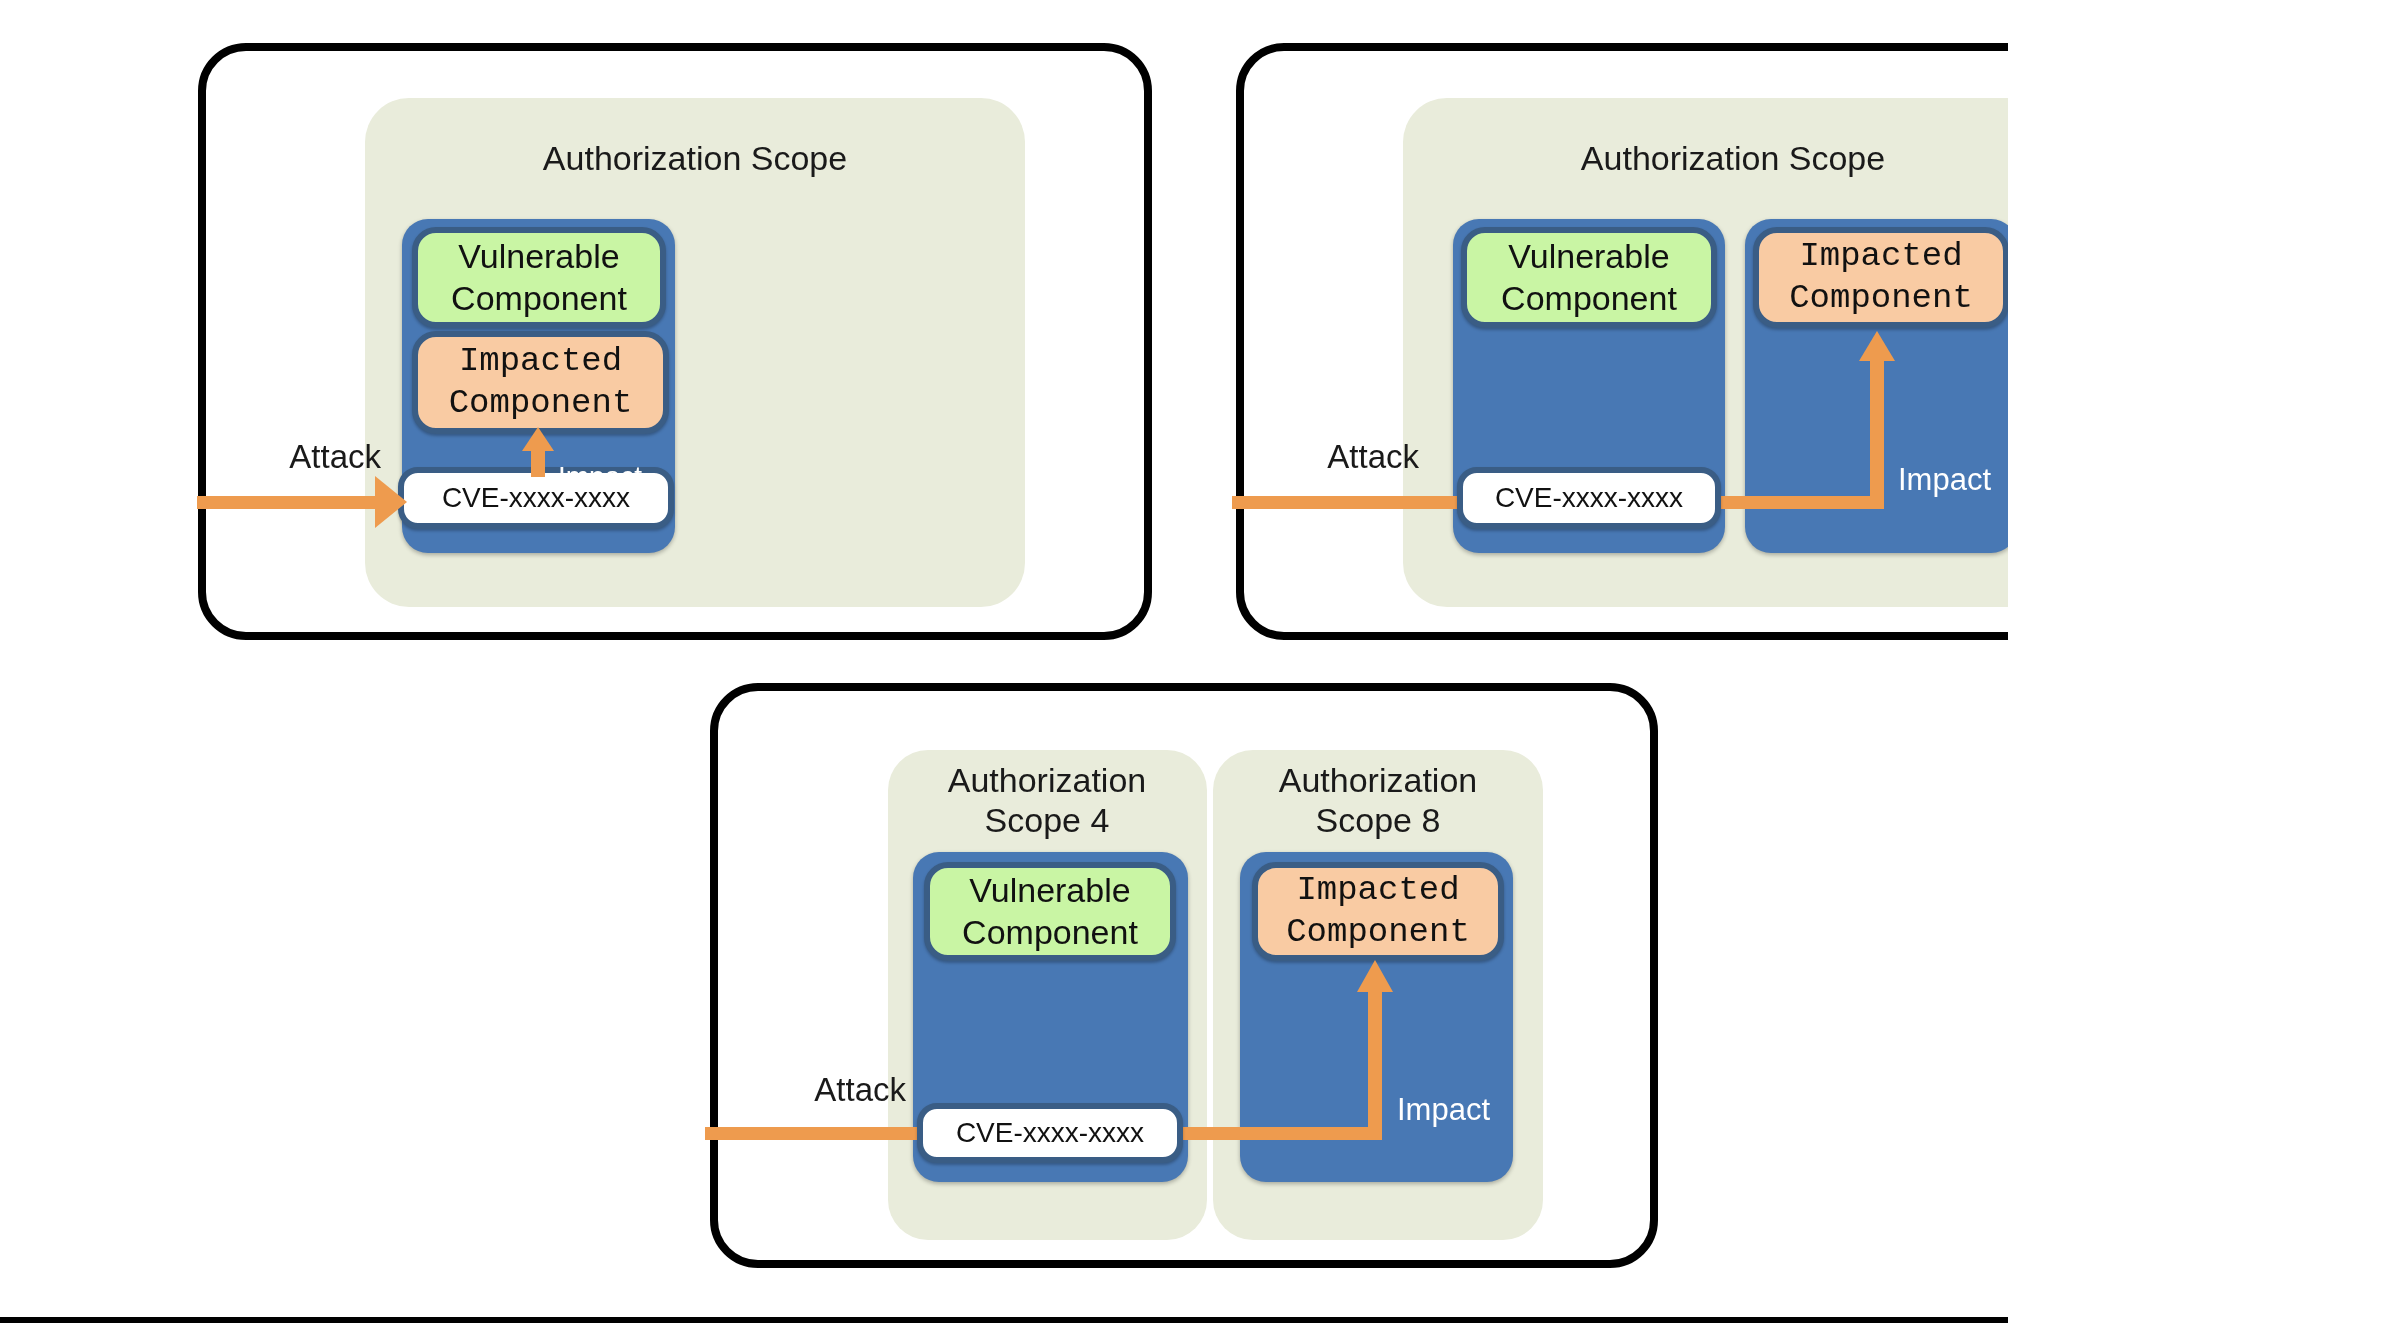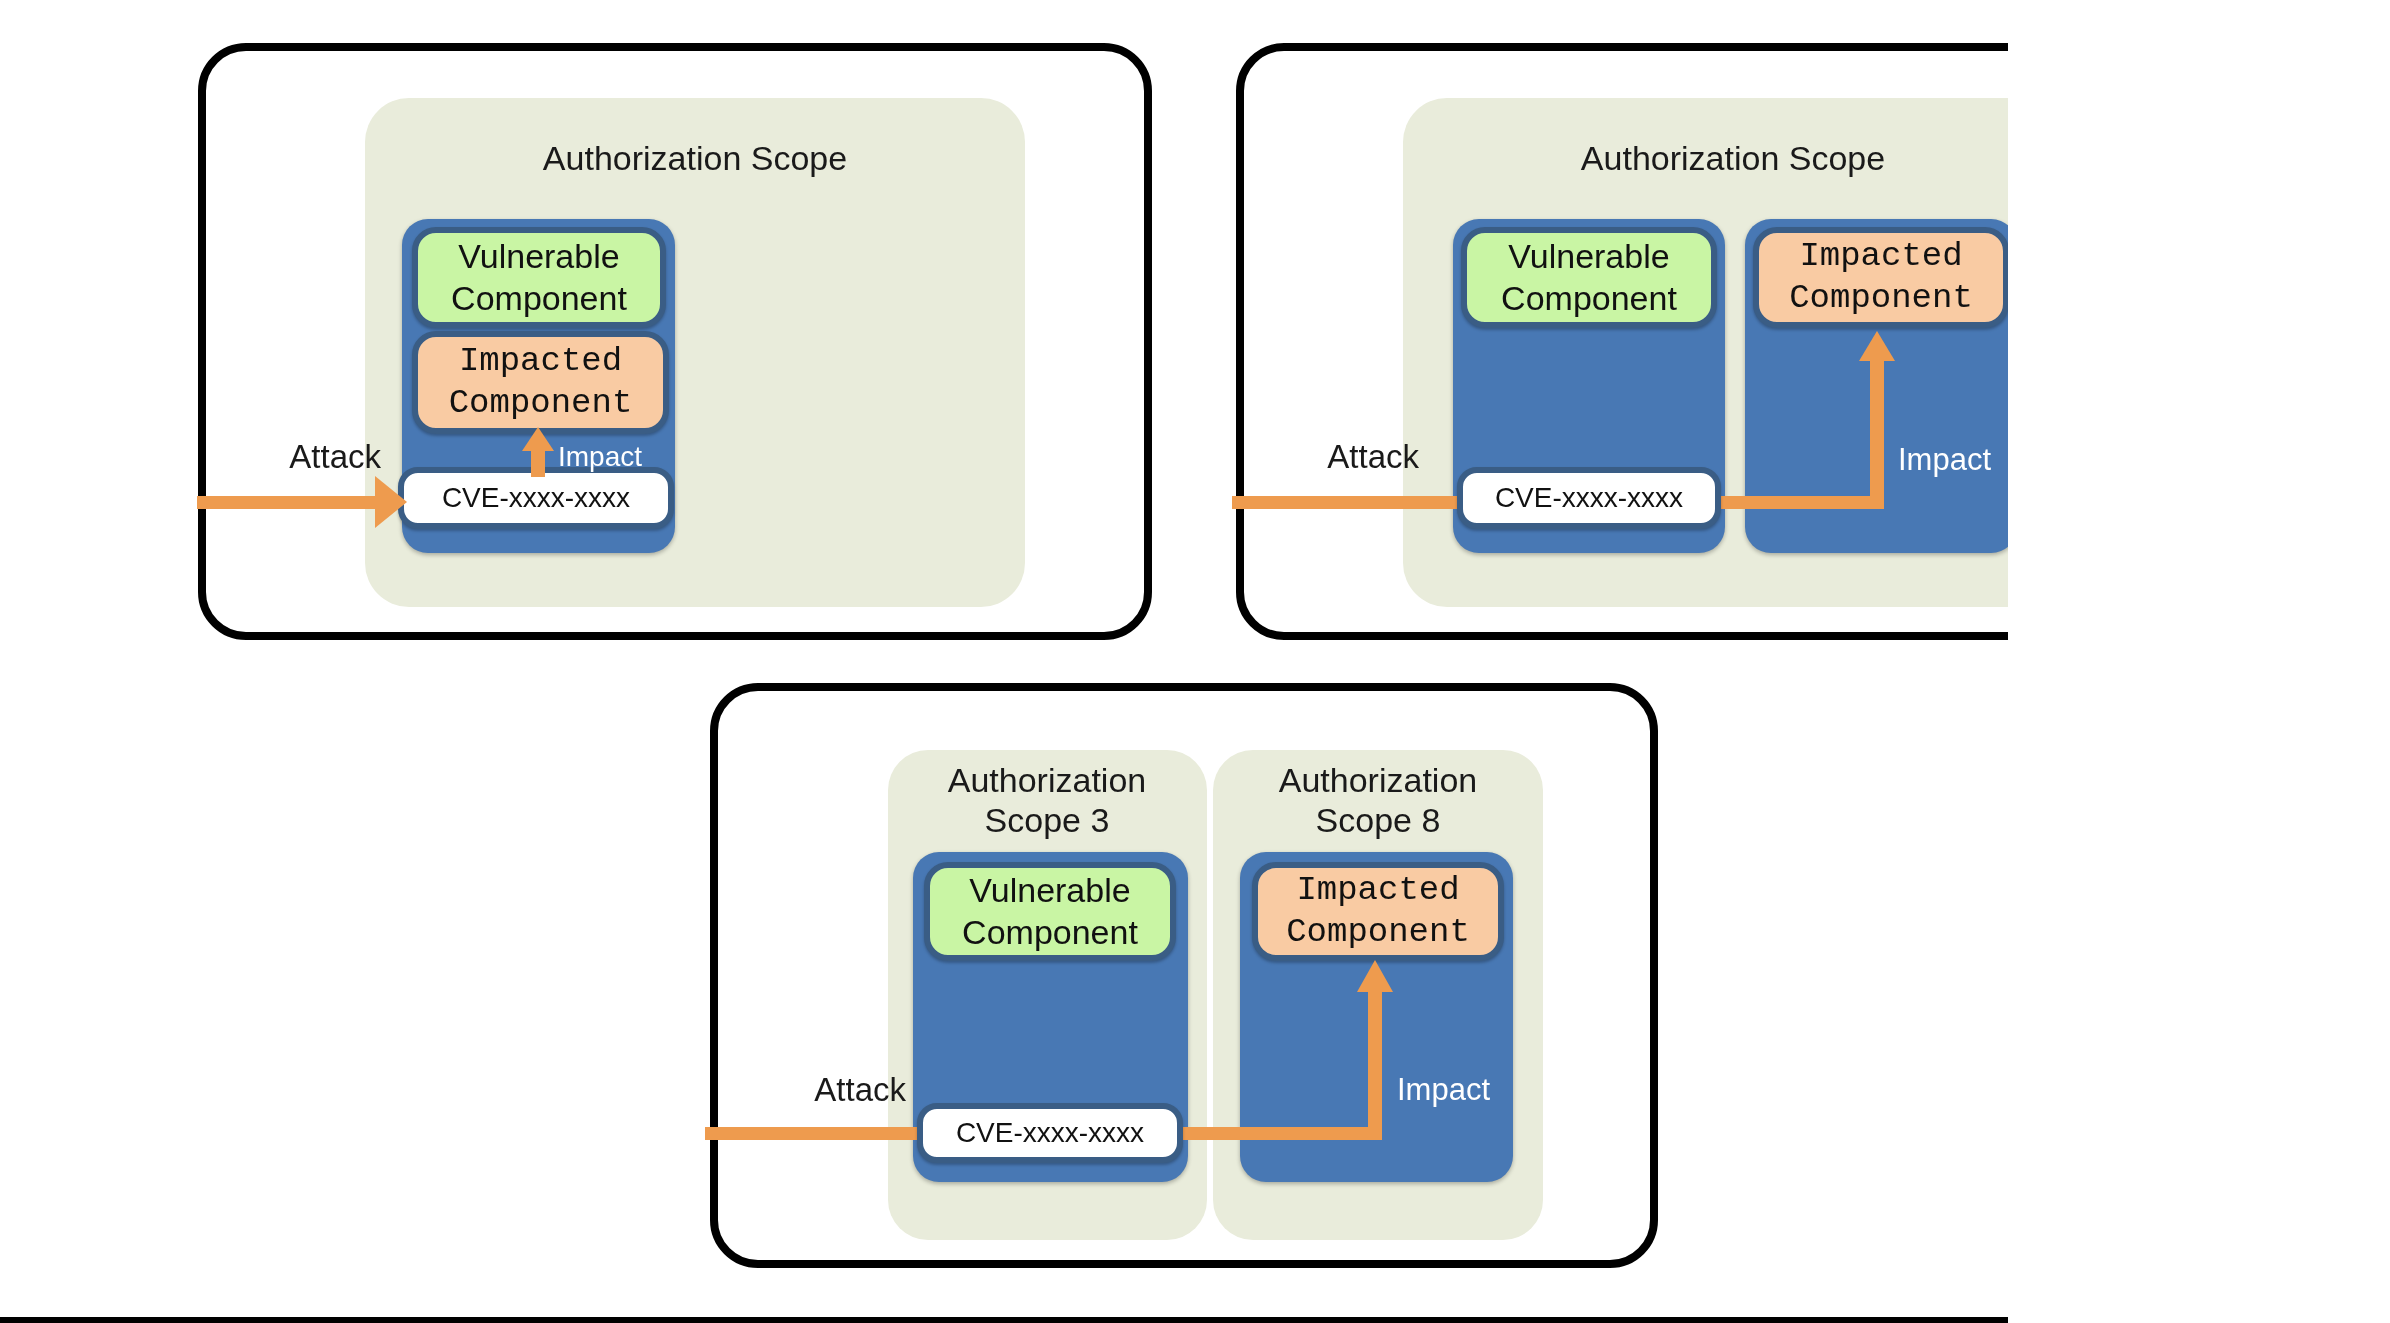--- a/index.html
+++ b/index.html
@@ -14,21 +14,21 @@
   .beige{background:var(--beige);border-radius:44px;z-index:1;}
   .scope-title{z-index:6;color:var(--ink);font-size:34px;text-align:center;line-height:1.18;}
   .bluebox{background:var(--blue);border-radius:26px;z-index:2;box-shadow:0 2px 4px rgba(0,0,0,.28);}
   .chip{border:6px solid var(--ring);border-radius:24px;box-sizing:border-box;z-index:4;
         display:flex;align-items:center;justify-content:center;text-align:center;
         color:#111;font-size:34px;line-height:1.22;box-shadow:0 2px 3px rgba(0,0,0,.25);}
   .chip.green{background:var(--green);}
   .chip.peach{background:var(--peach);font-family:Liberation Mono, monospace;}
   .chip.cve{background:#ffffff;border-radius:20px;font-size:28px;line-height:1;}
   .lbl{z-index:6;font-size:33px;color:var(--ink);text-align:right;white-space:nowrap;}
-  .lbl.white{color:#ffffff;font-size:31px;text-align:left;}
+  .lbl.white{color:#ffffff;font-size:31px;text-align:left;margin-top:20px;}
   .oline{background:var(--orange);z-index:3;}
   .oshaft{background:var(--orange);z-index:5;}
   .tri{width:0;height:0;z-index:5;}
   .tri.right{border-top:26px solid transparent;border-bottom:26px solid transparent;
              border-left:32px solid var(--orange);}
   .tri.up{border-left:18px solid transparent;border-right:18px solid transparent;
           border-bottom:31px solid var(--orange);}
 
   
   #p1-frame{left:198px;top:43px;width:954px;height:597px;}
@@ -108,21 +108,21 @@
   <div class="abs chip peach" id="p2-peach">Impacted Component</div>
   <div class="abs chip cve" id="p2-cve">CVE-xxxx-xxxx</div>
   <div class="abs oshaft" id="p2-line-v"></div>
   <div class="abs tri up" id="p2-impact-head"></div>
   <div class="abs lbl" id="p2-attack-label">Attack</div>
   <div class="abs lbl white" id="p2-impact-label">Impact</div>
 
   <div class="abs frame" id="p3-frame"></div>
   <div class="abs beige" id="p3-beige1"></div>
   <div class="abs beige" id="p3-beige2"></div>
-  <div class="abs scope-title" id="p3-title1">Authorization Scope 3</div>
+  <div class="abs scope-title" id="p3-title1">Authorization Scope 4</div>
   <div class="abs scope-title" id="p3-title2">Authorization Scope 8</div>
   <div class="abs bluebox" id="p3-blue1"></div>
   <div class="abs bluebox" id="p3-blue2"></div>
   <div class="abs oline" id="p3-line-h"></div>
   <div class="abs chip green" id="p3-green">Vulnerable Component</div>
   <div class="abs chip peach" id="p3-peach">Impacted Component</div>
   <div class="abs chip cve" id="p3-cve">CVE-xxxx-xxxx</div>
   <div class="abs oshaft" id="p3-line-v"></div>
   <div class="abs tri up" id="p3-impact-head"></div>
   <div class="abs lbl" id="p3-attack-label">Attack</div>

